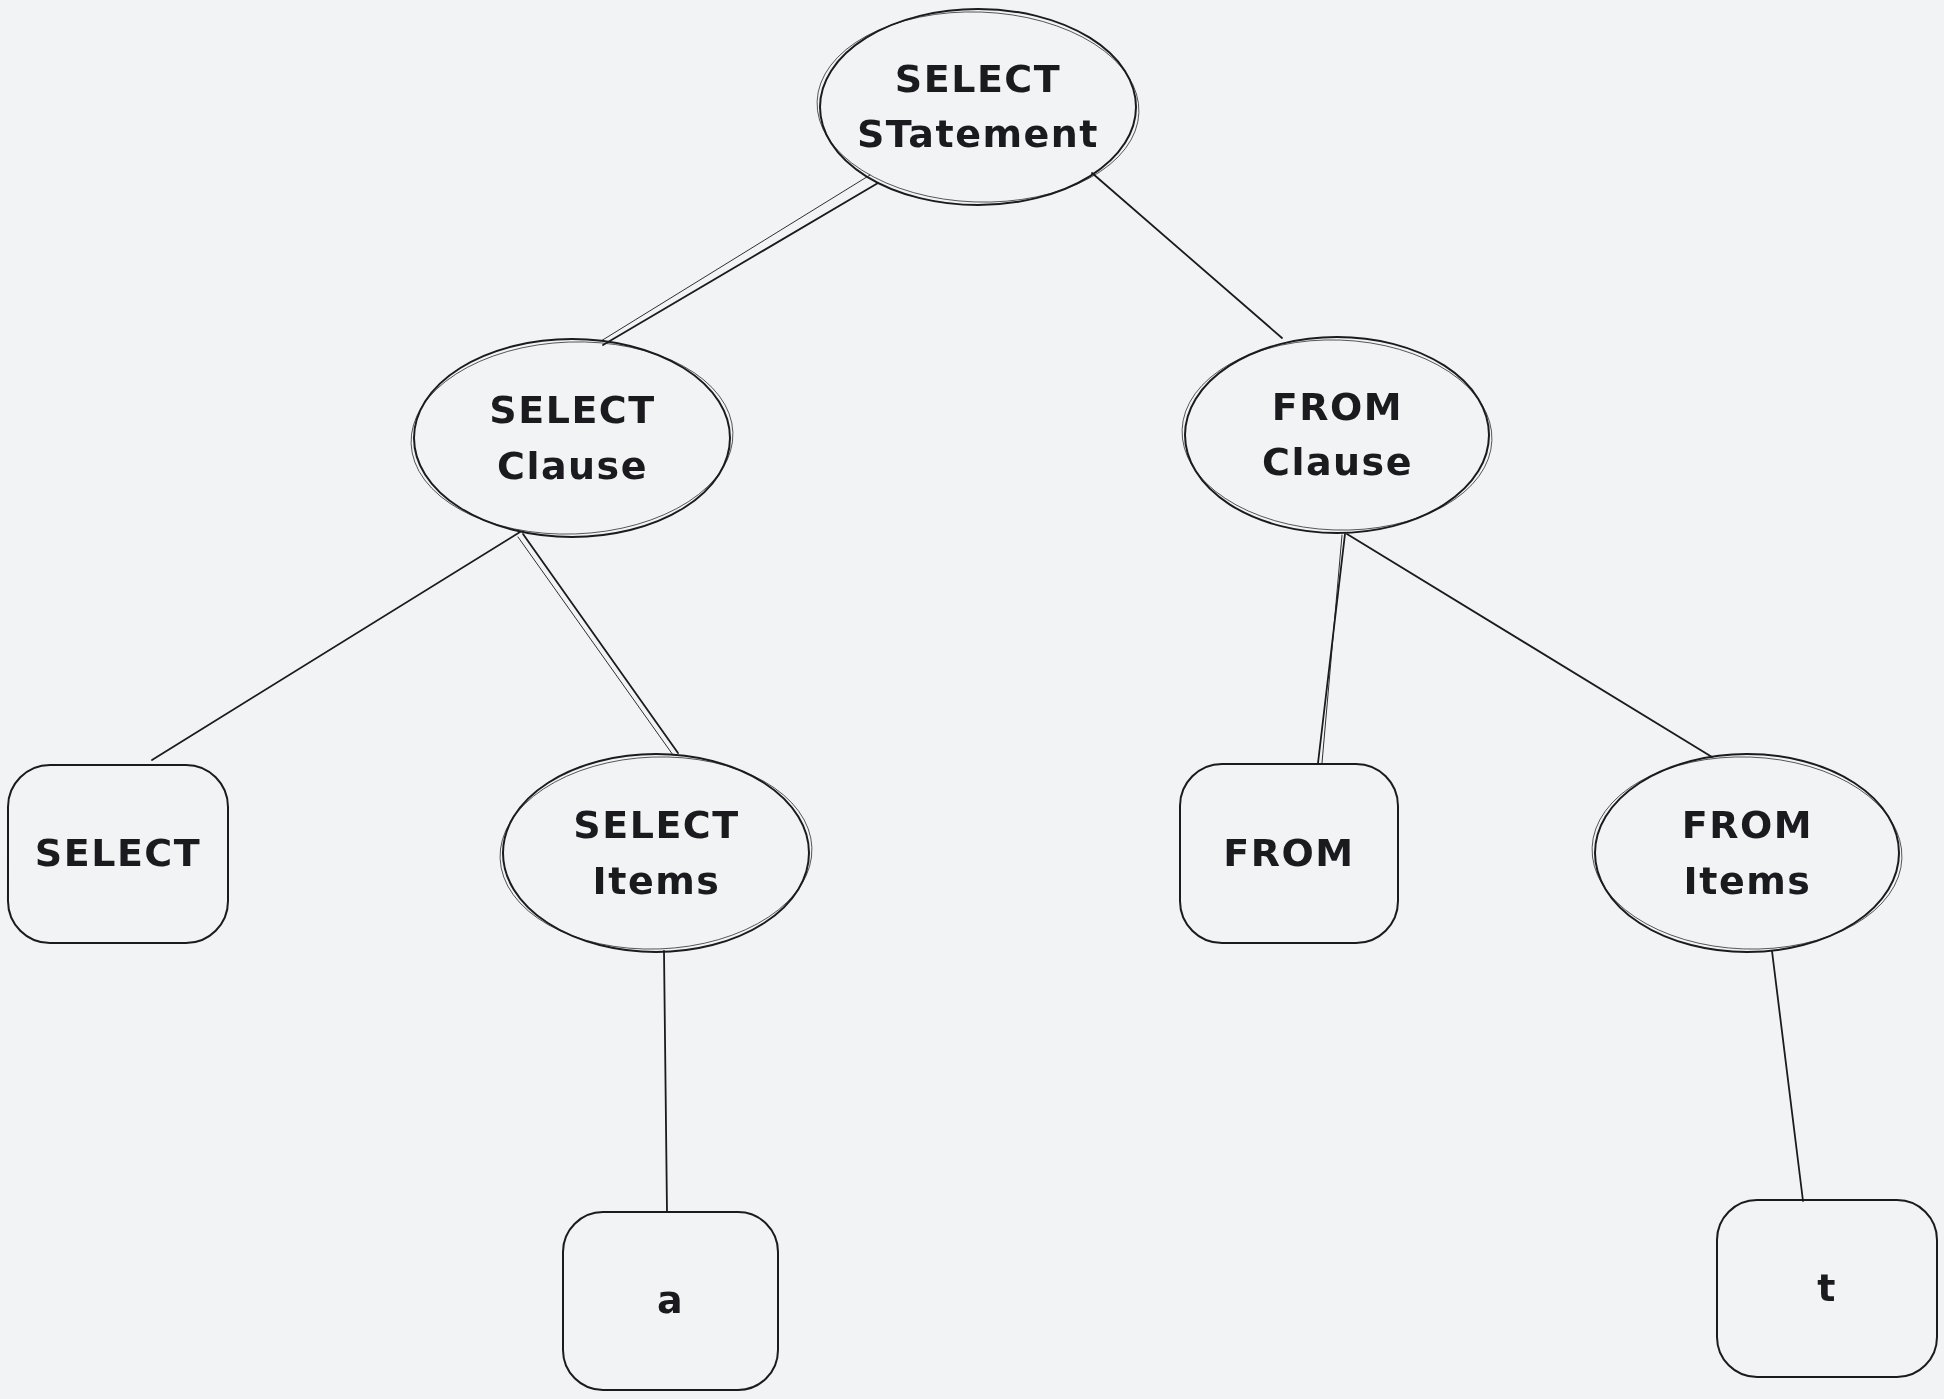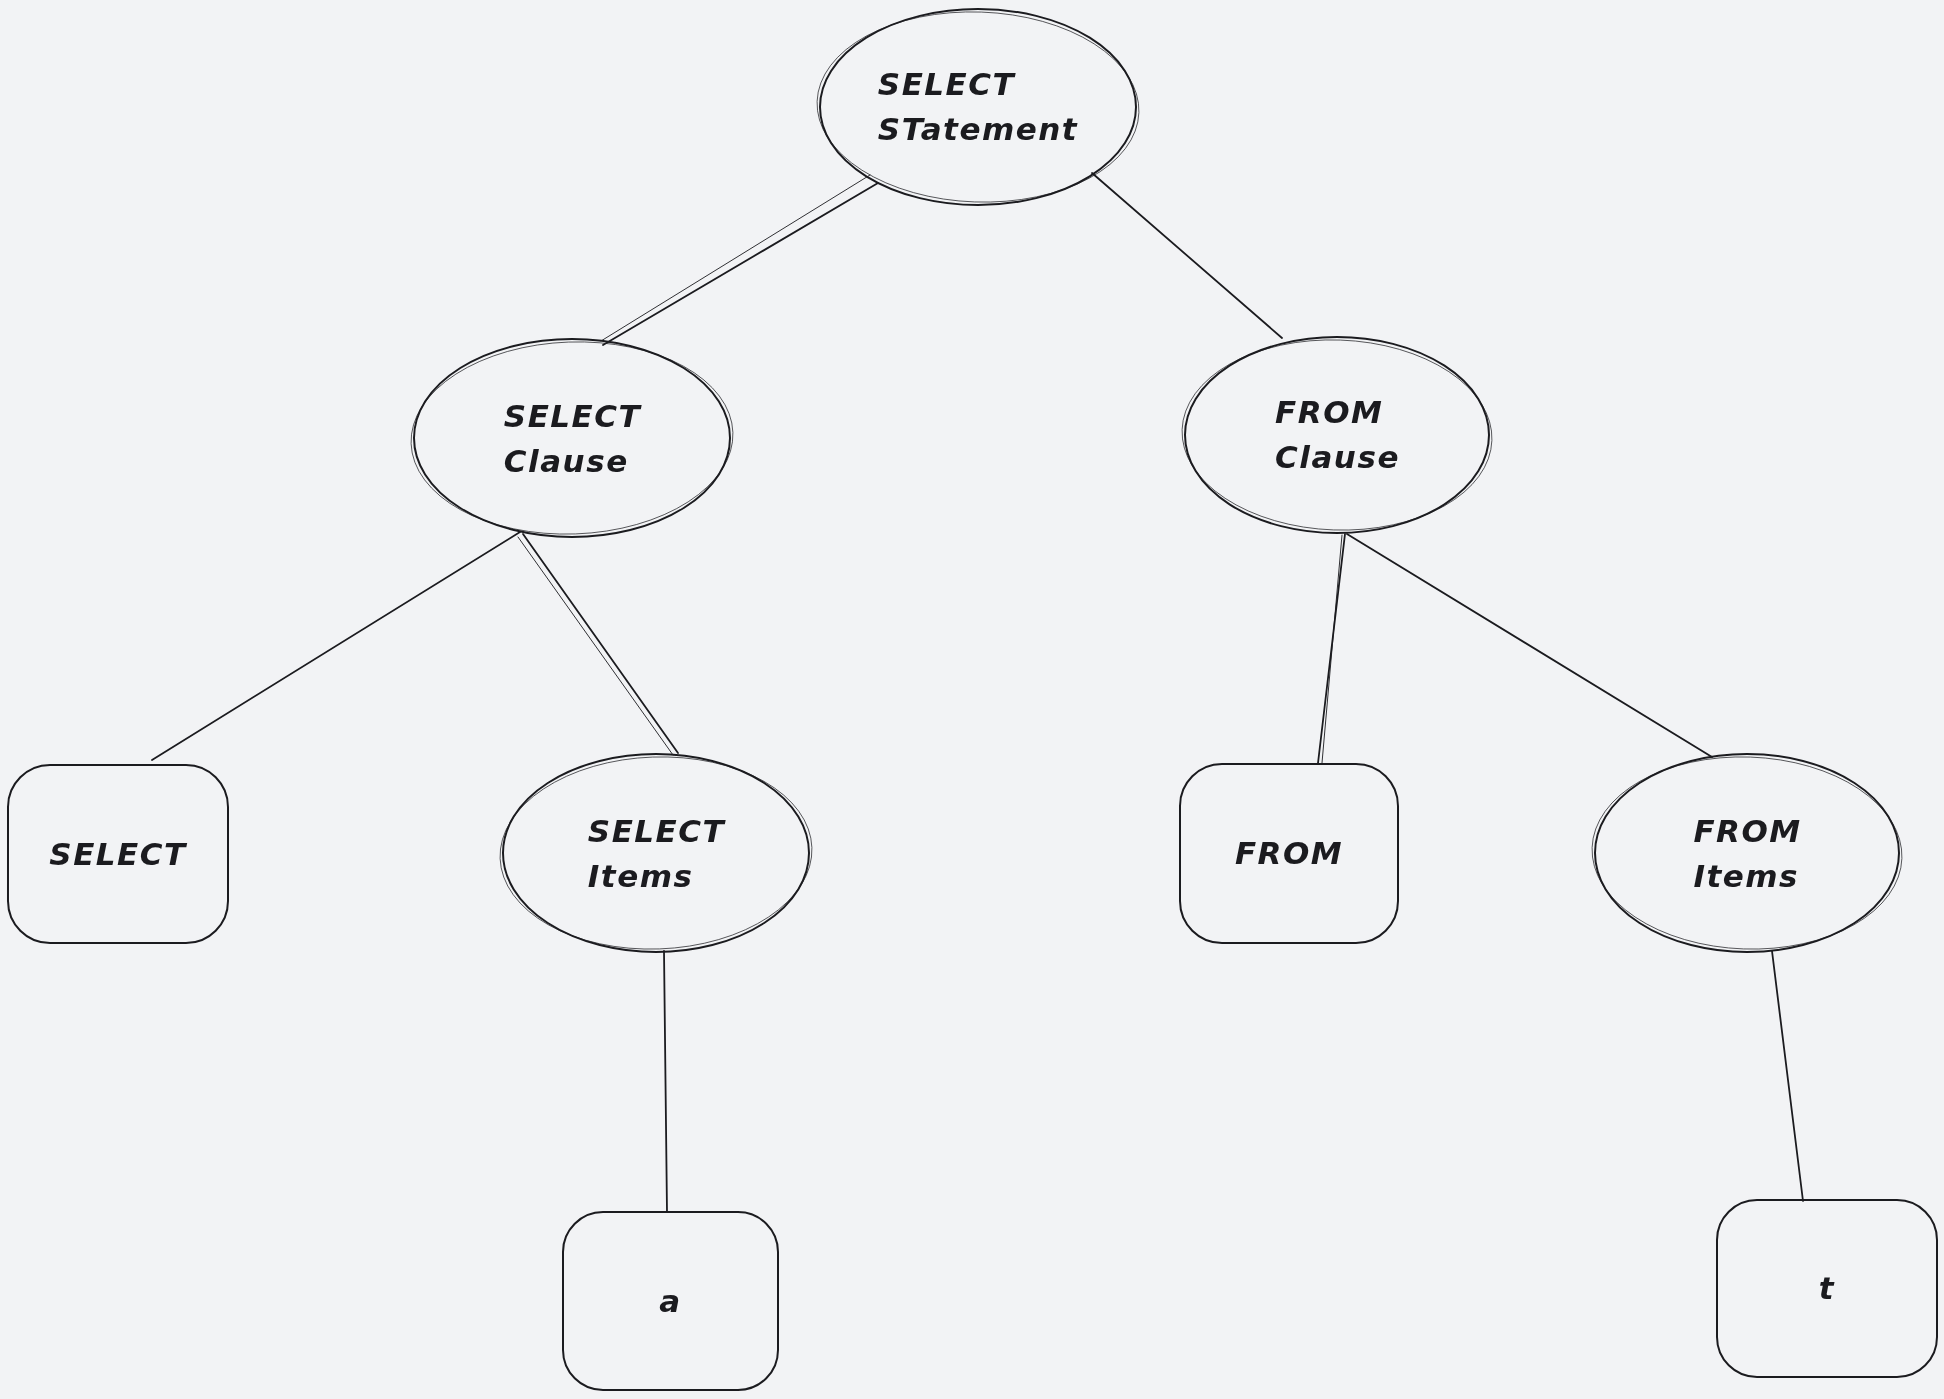--- a/index.html
+++ b/index.html
@@ -11,27 +11,26 @@
     overflow:hidden;
   }
   .diagram-svg{position:absolute;left:0;top:0;width:100%;height:100%;}
   .shape{fill:none;stroke:var(--stroke,#1b1b1f);stroke-width:2;}
   .sketch{fill:none;stroke:var(--stroke,#1b1b1f);stroke-width:0.9;opacity:0.8;}
   .edge{stroke:var(--stroke,#1b1b1f);stroke-width:1.8;stroke-linecap:round;}
   .edge.thin{stroke-width:1;opacity:0.9;}
   .node-label{
     position:absolute;
     display:flex;align-items:center;justify-content:center;
-    text-align:left;
+    text-align:center;
     white-space:pre-line;
     color:var(--text,#1b1b1f);
-    font-size:31px;font-weight:bold;
+    font-size:38px;font-weight:bold;
     letter-spacing:1.5px;line-height:1.45;
     cursor:default;
-    font-style:italic;
   }
 </style>
 </head>
 <body>
 
 <div class="canvas">
 
   <svg class="diagram-svg" viewBox="0 0 1944 1399" xmlns="http://www.w3.org/2000/svg">
 
     <line class="edge" x1="878" y1="183" x2="603" y2="345"></line>

